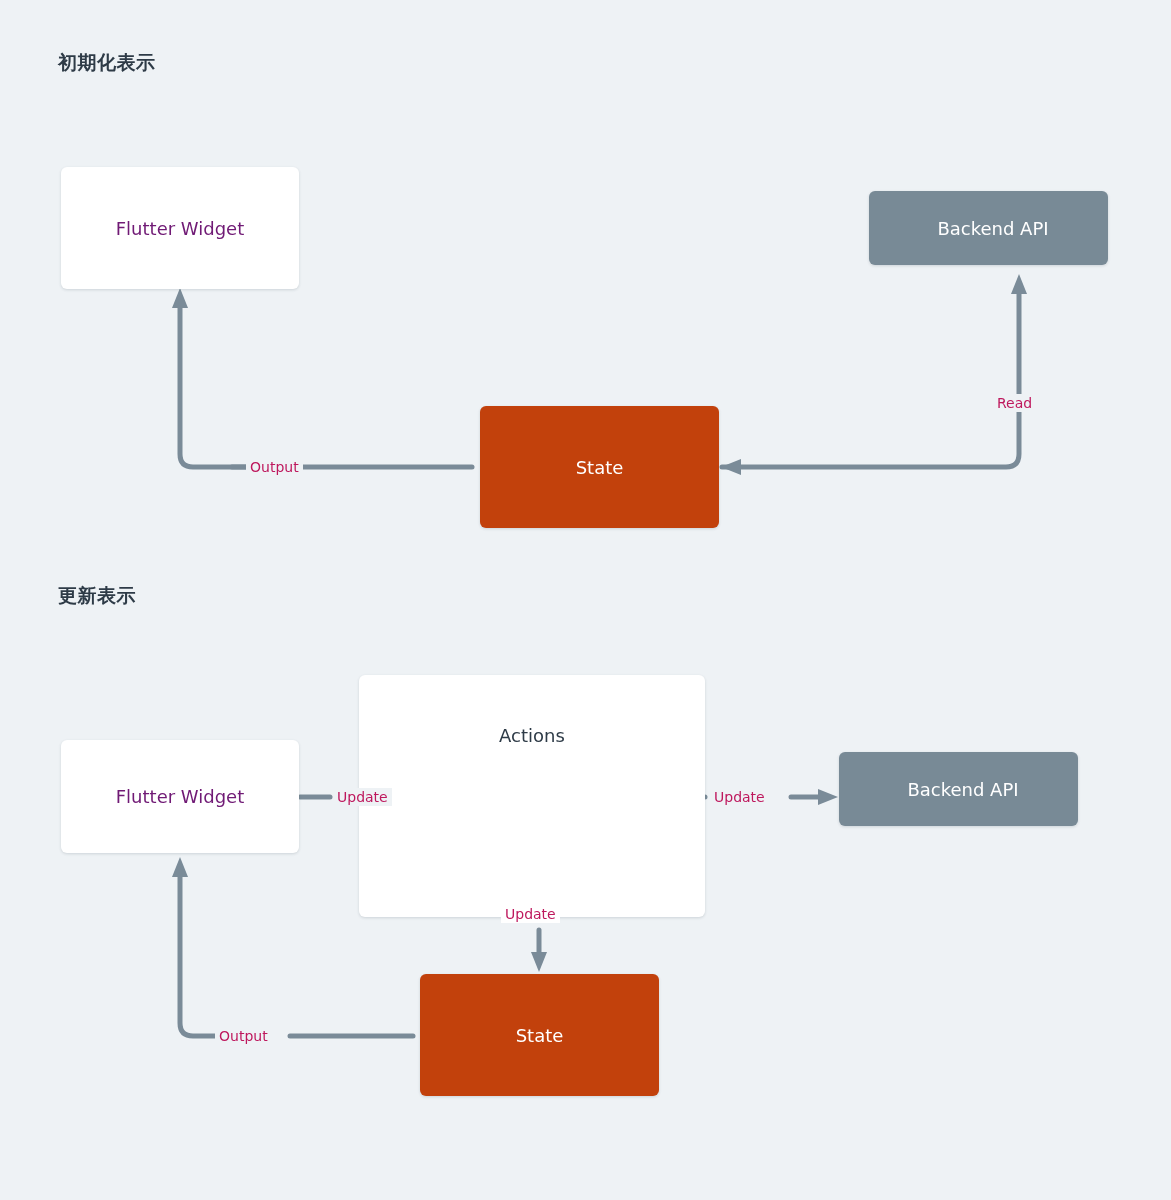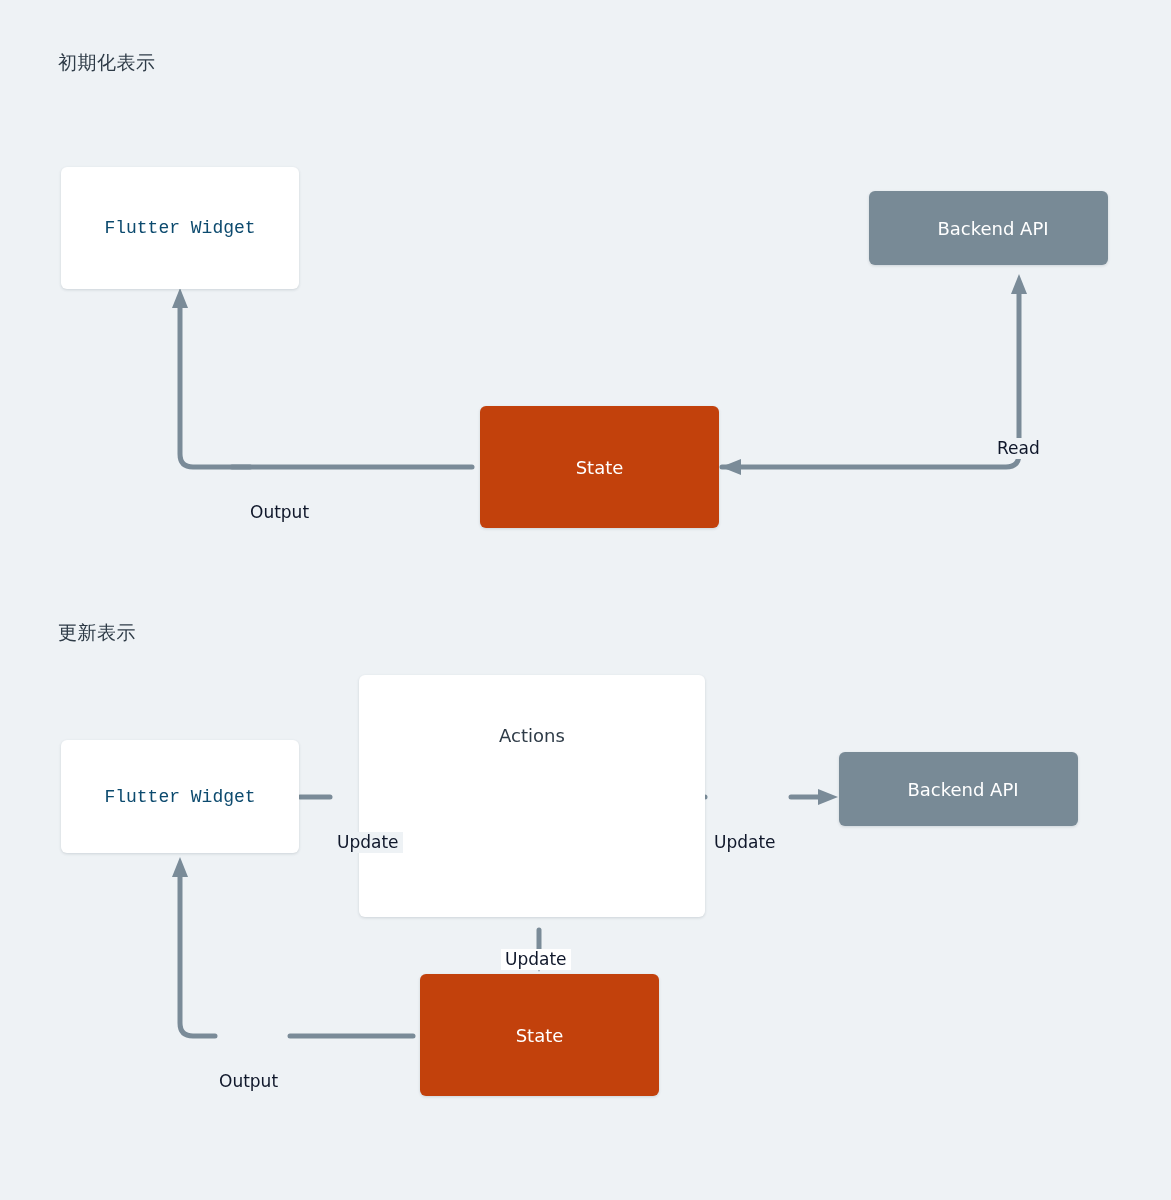--- a/index.html
+++ b/index.html
@@ -15,40 +15,39 @@
     position: relative;
   }
   #canvas {
     position: relative;
     width: 1171px;
     height: 1200px;
   }
   .section-title {
     position: absolute;
     font-size: 19px;
-    font-weight: normal;
+    font-weight: bold;
     color: #2e3b47;
     letter-spacing: 0.5px;
     white-space: nowrap;
   }
   .node {
     position: absolute;
     box-sizing: border-box;
     border-radius: 6px;
     display: flex;
     align-items: center;
     justify-content: center;
     font-size: 18px;
     box-shadow: 0 1px 3px rgba(40,55,70,0.16);
     z-index: 3;
   }
   .node-white {
     background: #ffffff;
-    color: #0c4a6e;
-    font-family: Liberation Mono, monospace;
+    color: #701a75;
   }
   .node-gray {
     background: #788a96;
     color: #ffffff;
     padding-left: 9px;
   }
   .node-purple {
     background: #c2410c;
     color: #ffffff;
   }
@@ -69,27 +68,26 @@
     top: 26px;
     left: 0;
     right: 0;
     text-align: center;
     font-size: 18px;
     color: #2e3b47;
     margin-top: 24px;
   }
   .edge-label {
     position: absolute;
-    font-size: 17px;
-    color: #0f172a;
+    font-size: 14px;
+    color: #be185d;
     background: transparent;
     white-space: nowrap;
     z-index: 5;
     line-height: 1;
-    margin-top: 44px;
   }
   .edge-label.onbg {
     background: #eef2f5;
     padding: 2px 4px;
   }
   .edge-label.onwhite {
     background: #ffffff;
     padding: 2px 4px;
   }
   svg.edges {
@@ -156,21 +154,21 @@
   </div>
 
   <div class="node node-purple" style="left:480px; top:406px; width:239px; height:122px;">
     <span>State</span>
   </div>
 
   <div class="edge-label onbg" style="left:246px; top:458px;">Output</div>
 
   <div class="edge-label onbg" style="left:993px; top:394px;">Read</div>
 
-  <div class="section-title" style="left:58px; top:620px;">更新表示</div>
+  <div class="section-title" style="left:58px; top:583px;">更新表示</div>
 
   <div class="group-box" style="left:359px; top:675px; width:346px; height:242px;">
     <div class="group-title">Actions</div>
   </div>
 
   <div class="node node-white" style="left:61px; top:740px; width:238px; height:113px;">
     <span>Flutter Widget</span>
   </div>
 
 

